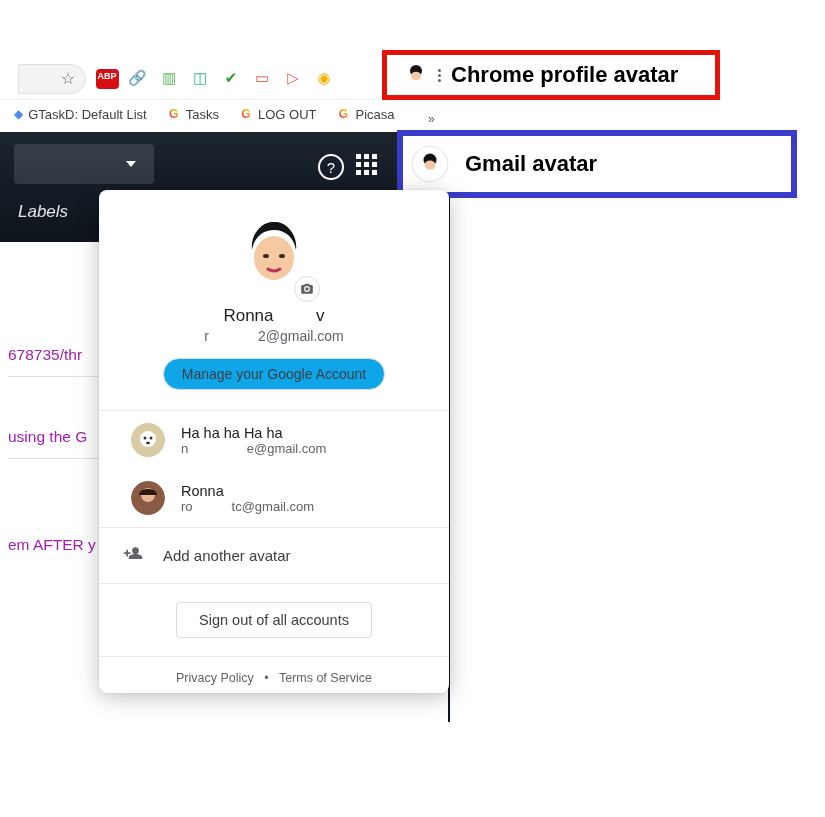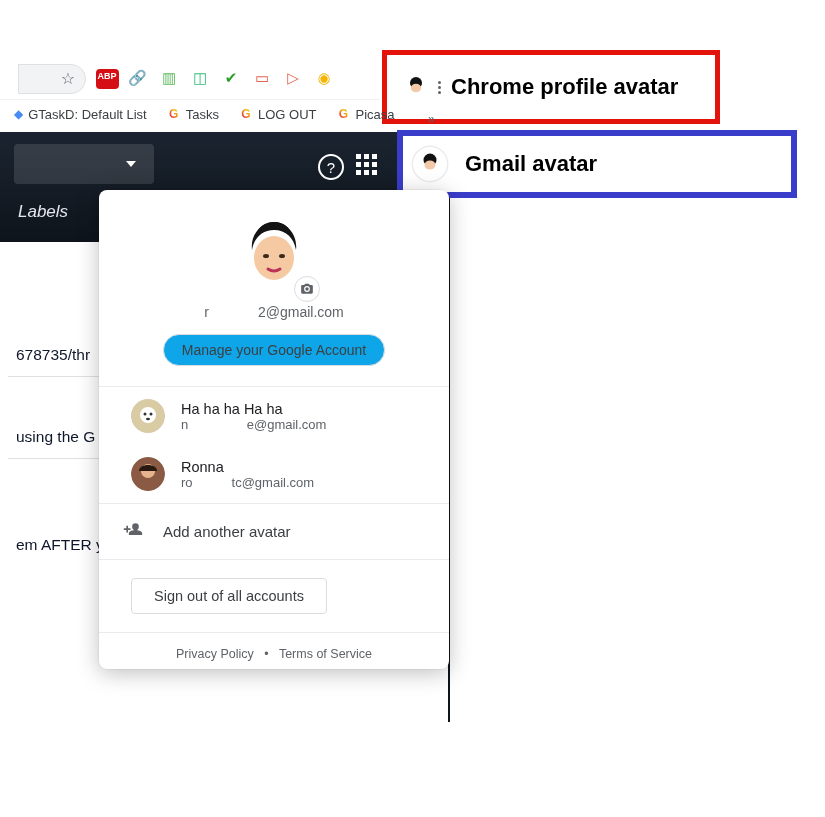--- a/index.html
+++ b/index.html
@@ -45,21 +45,21 @@
     justify-content: center;
     font-size: 15px;
   }
 
   
   .redbox {
     position: absolute;
     top: 50px;
     left: 382px;
     width: 338px;
-    height: 74px;
+    height: 50px;
     border: 5px solid #e3120b;
     background: #fff;
     display: flex;
     align-items: center;
     gap: 9px;
     padding-left: 16px;
   }
   .redbox .small-avatar,
   .bluebox .small-avatar {
     width: 26px;
@@ -173,23 +173,22 @@
   }
   .apps-icon span { background:#fff;width:5px;height:5px; }
   .labels-tab {
     position:absolute; top:70px; left:18px;
     font-size:17px; color: #e4e7ec; font-style: italic;
   }
 
   
   .bgtxt {
     position:absolute; left:8px;
-    color:#0f172a;font-size:15.5px;
+    color:#a21caf;font-size:15.5px;
     white-space:nowrap;
-    margin-left:8px;
   }
   .divider {
     position:absolute; left:8px; width:95px; height:1px; background:#e0e0e0;
   }
 
   
   .popup {
     position:absolute;
     top:190px; left:99px;
     width:350px;
@@ -235,21 +234,21 @@
     width:34px;height:34px;border-radius:50%;background:#ddd;flex-shrink:0;
     display:flex;align-items:center;justify-content:center;font-size:18px;color:#666;overflow:hidden;
   }
   .acct-row .info .n { font-size:14.5px;color:#202124; }
   .acct-row .info .e { font-size:13px;color:#5f6368; }
   .add-row {
     display:flex;align-items:center;gap:20px;
     padding:16px 24px;
     font-size:15px;color:#3c4043;
   }
-  .signout-wrap { padding:18px 0; margin-left:32px;}
+  .signout-wrap { padding:18px 0; text-align:center;}
   .signout-btn {
     display:inline-block;padding:9px 22px;border:1px solid #dadce0;border-radius:4px;
     font-size:14.5px;color:#3c4043;
   }
   .popup-footer {
     text-align:center;padding:14px 0 8px;font-size:12.5px;color:#5f6368;
   }
   .popup-footer .dot { margin:0 7px; }
 
   
@@ -365,20 +364,23 @@
           <path d="M36 55 Q42 59 48 55" stroke="#b35" stroke-width="3" fill="none" stroke-linecap="round"></path>
         </svg>
       </span>
       <span class="camera-badge">
         <svg width="14" height="14" viewBox="0 0 24 24" fill="#5f6368">
             <path d="M12 15a3 3 0 100-6 3 3 0 000 6z"></path>
             <path d="M20 5h-3l-2-2H9L7 5H4a2 2 0 00-2 2v11a2 2 0 002 2h16a2 2 0 002-2V7a2 2 0 00-2-2zm-8 12a5 5 0 110-10 5 5 0 010 10z"></path>
           </svg>
       </span>
     </div>
+    <div class="pname">
+      <span>Ronna</span><span class="redacted">xxxxx</span><span>v</span>
+    </div>
     <div class="pemail">
       <span>r</span><span class="redacted">xxxxxxx</span><span>2@gmail.com</span>
     </div>
     <span class="manage-btn">Manage your Google Account</span>
   </div>
   <hr>
   <div class="acct-row">
     <span class="mini-av">
       <svg width="34" height="34" viewBox="0 0 34 34">
           <circle cx="17" cy="17" r="17" fill="#d9cba3"></circle>

